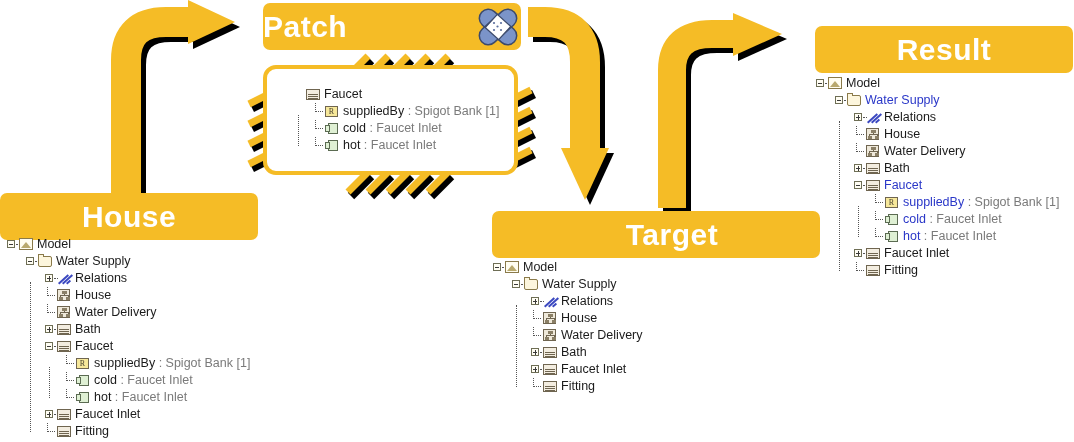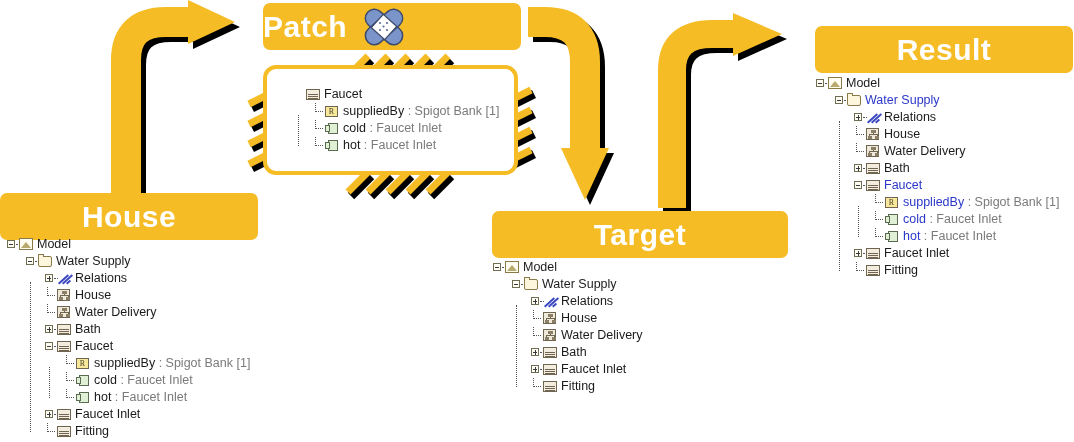--- a/index.html
+++ b/index.html
@@ -6,21 +6,21 @@
   body{width:1074px;height:442px;position:relative;overflow:hidden;
        font-family:"Liberation Sans",sans-serif;}
 
   .stage{position:absolute;left:0;top:0;width:1074px;height:442px;}
 
   
   .banner{position:absolute;background:#F5BC26;border-radius:7px;
           display:flex;align-items:center;justify-content:center;
           color:#ffffff;font-weight:bold;letter-spacing:.5px;}
   .banner .btitle{font-size:30px;line-height:30px;text-align:center;}
-  .banner.with-icon{justify-content:flex-start;gap:14px;}
+  .banner.with-icon{justify-content:space-between;gap:14px;}
 
   
   .bandaid{width:46px;height:44px;position:relative;flex:0 0 auto;}
 
   
   .tree{position:absolute;font-size:12.5px;color:#1b1b1b;
         font-family:"Liberation Sans",sans-serif;}
   .row{position:relative;height:17px;line-height:17px;white-space:nowrap;
        display:flex;align-items:center;}
   .ind{display:inline-block;flex:0 0 auto;}
@@ -188,21 +188,21 @@
           <circle cx="19" cy="18" r="1.1"></circle>
             <circle cx="26" cy="18" r="1.1"></circle>
           <circle cx="19" cy="25" r="1.1"></circle>
             <circle cx="26" cy="25" r="1.1"></circle>
           <circle cx="22.5" cy="21.5" r="1.1"></circle>
         </g>
       </svg>
     </span>
   </div>
 
-  <div class="banner" style="left:492px;top:211px;width:296px;height:47px;">
+  <div class="banner" style="left:492px;top:211px;width:296px;height:47px;padding-left:32px;">
     <span class="btitle">Target</span>
   </div>
 
   <div class="banner" style="left:815px;top:26px;width:258px;height:47px;">
     <span class="btitle">Result</span>
   </div>
 
   <div class="tree" id="tree-source" style="left:6px;top:236px;">
       <div class="row">
         <span class="ind" style="width:0px"></span>

